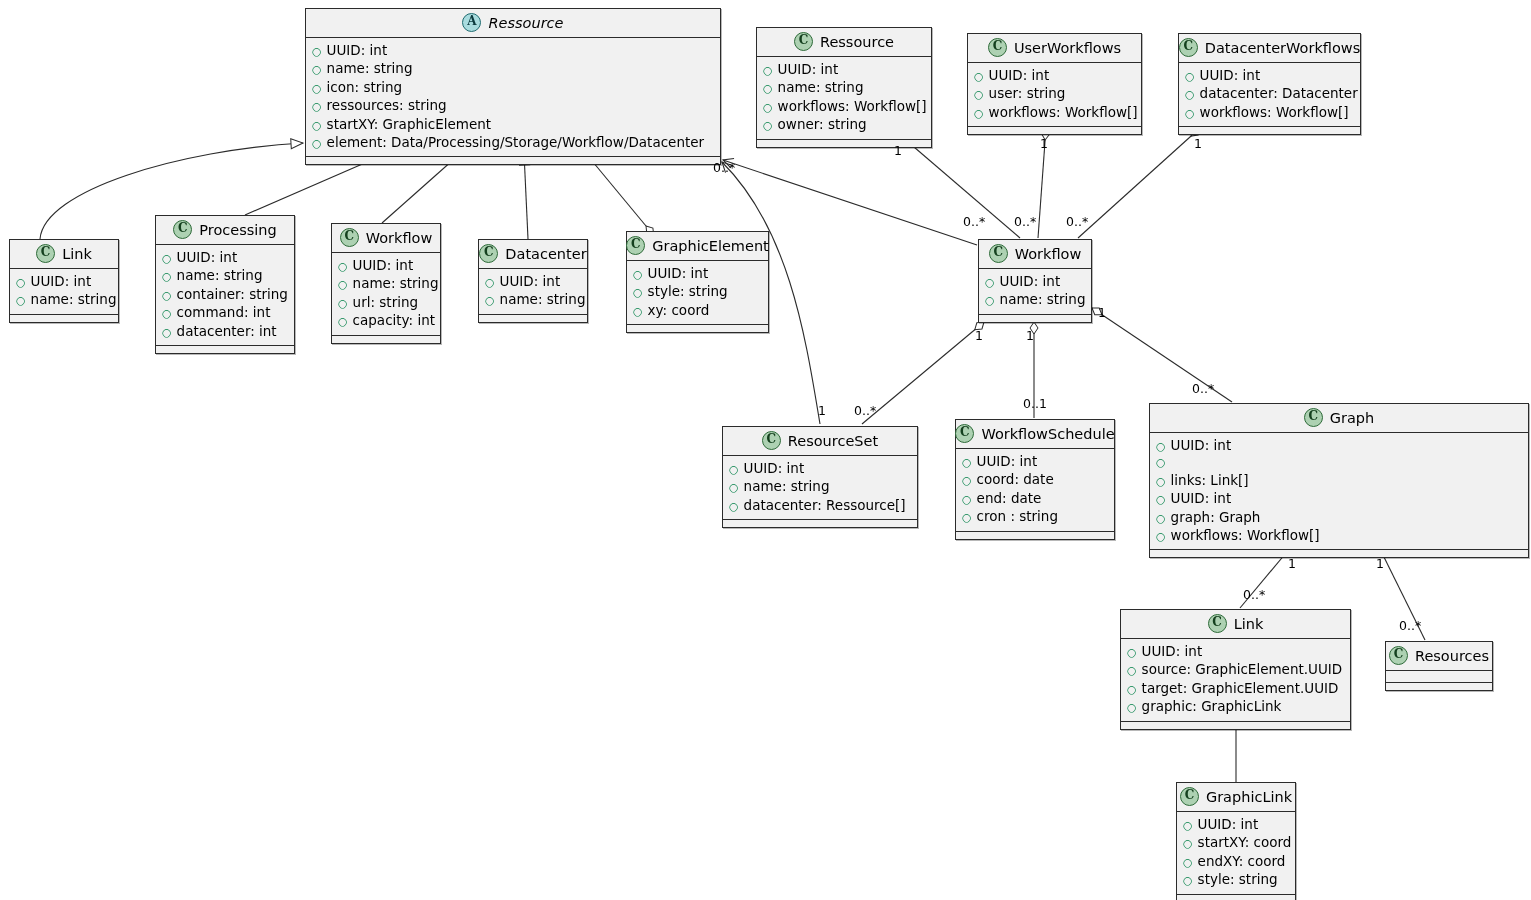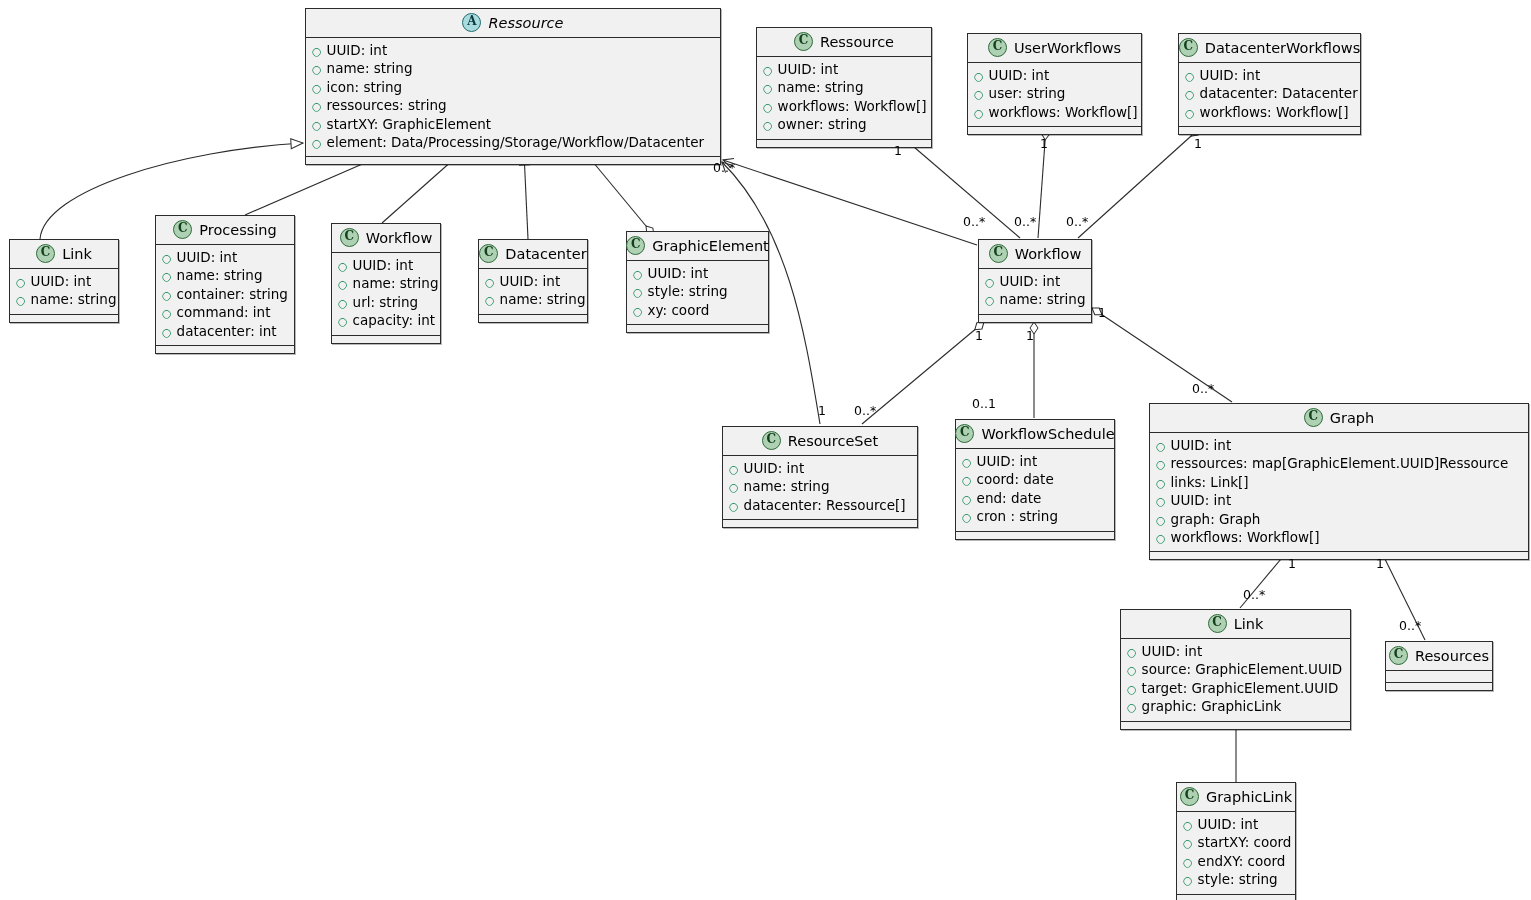--- a/index.html
+++ b/index.html
@@ -429,21 +429,20 @@
           <div class="cls-icon">C</div>
           <div class="cls-title">Graph</div>
         </div>
         <div class="cls-attrs">
           <div class="attr">
             <span class="attr-bullet">○</span>
             <span>UUID: int</span>
           </div>
           <div class="attr">
             <span class="attr-bullet">○</span>
-            <span>ressources: map[GraphicElement.UUID]Ressource</span>
           </div>
           <div class="attr">
             <span class="attr-bullet">○</span>
             <span>links: Link[]</span>
           </div>
           <div class="attr">
             <span class="attr-bullet">○</span>
             <span>UUID: int</span>
           </div>
           <div class="attr">
@@ -522,20 +521,20 @@
       <div class="edge-label" style="left: 1040px; top: 136px;">1</div>
       <div class="edge-label" style="left: 1194px; top: 136px;">1</div>
       <div class="edge-label" style="left: 963px; top: 214px;">0..*</div>
       <div class="edge-label" style="left: 1014px; top: 214px;">0..*</div>
       <div class="edge-label" style="left: 1066px; top: 214px;">0..*</div>
       <div class="edge-label" style="left: 975px; top: 328px;">1</div>
       <div class="edge-label" style="left: 1026px; top: 328px;">1</div>
       <div class="edge-label" style="left: 1098px; top: 305px;">1</div>
       <div class="edge-label" style="left: 818px; top: 403px;">1</div>
       <div class="edge-label" style="left: 854px; top: 403px;">0..*</div>
-      <div class="edge-label" style="left: 972px; top: 396px; text-align: right;">0..1</div>
+      <div class="edge-label" style="left: 1023px; top: 396px; text-align: right;">0..1</div>
       <div class="edge-label" style="left: 1192px; top: 381px;">0..*</div>
       <div class="edge-label" style="left: 1288px; top: 556px;">1</div>
       <div class="edge-label" style="left: 1376px; top: 556px;">1</div>
       <div class="edge-label" style="left: 1243px; top: 587px;">0..*</div>
       <div class="edge-label" style="left: 1399px; top: 618px;">0..*</div>
     </div>
 </div>
 
 </body></html>

